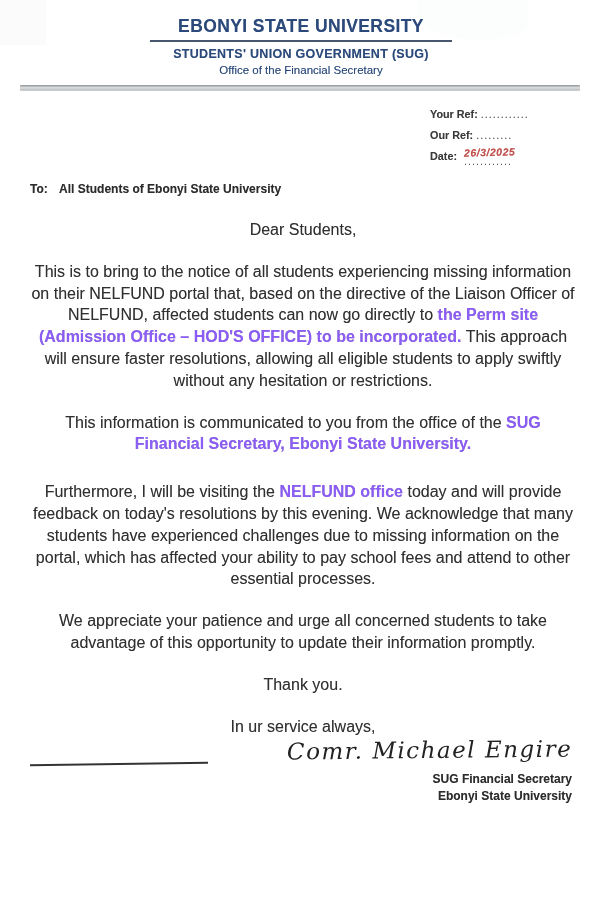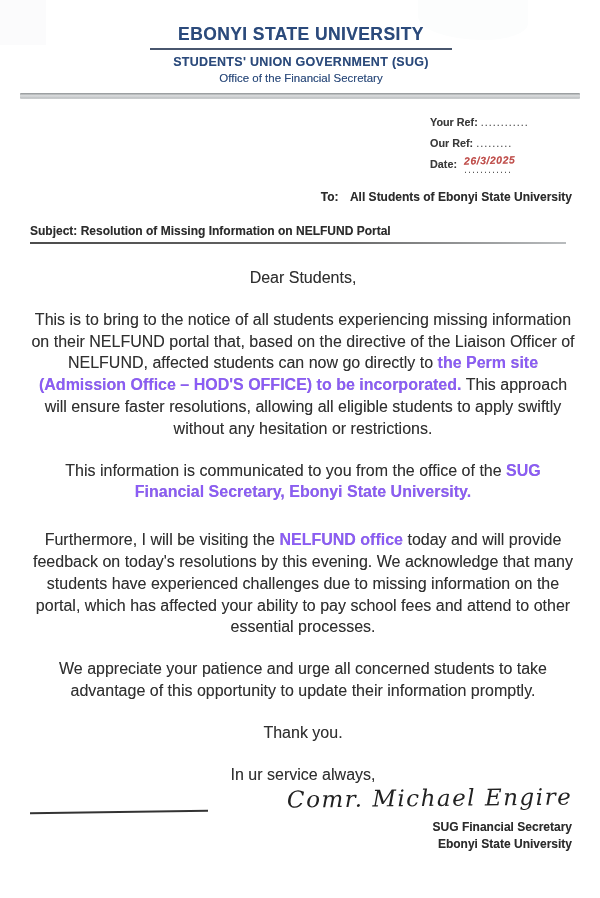--- a/index.html
+++ b/index.html
@@ -13,21 +13,21 @@
   }
   .scan-artifact-tl {
     position: absolute; top: 0; left: 0;
     width: 46px; height: 45px; background: #fbfbfc;
   }
   .scan-artifact-tr {
     position: absolute; top: 0; right: 72px;
     width: 110px; height: 40px; background: #fcfdfd;
     border-radius: 0 0 40% 60%;
   }
-  .letter { padding: 24px 28px 0 30px; position: relative; }
+  .letter { padding: 16px 28px 0 30px; position: relative; }
 
   
   .letterhead { text-align: center; }
   .uni-title {
     font-size: 17.5px; font-weight: bold; color: #2b4a7b;
     letter-spacing: 0.4px;
     text-shadow: 0 0 0.6px rgba(43,74,123,0.5);
   }
   .uni-title-rule {
     width: 302px; height: 2px; background: #48566e;
@@ -67,21 +67,20 @@
     font-size: 10.5px; letter-spacing: 0.5px; line-height: 12px;
     transform: rotate(-1.5deg);
     text-shadow: 0 0 0.6px rgba(192,80,77,0.6);
   }
   .date-dots { display: block; line-height: 8px; margin-top: -1px; }
 
   
   .to-line {
     margin-top: 15px; font-size: 12px; font-weight: bold; color: #2c2c2c;
     text-shadow: 0 0 0.5px rgba(0,0,0,0.35);
-    text-align: right;
   }
   .to-line .to-value { margin-left: 8px; }
   .subject-wrap { margin-top: 20px; }
   .subject-line {
     font-size: 12px; font-weight: bold; color: #2c2c2c;
     text-shadow: 0 0 0.5px rgba(0,0,0,0.35);
   }
   .subject-rule {
     height: 2px; width: 536px; margin-top: 4px;
     background: linear-gradient(90deg, #4c4c4c 0%, #6b6b6b 60%, #b9bcbe 100%);
@@ -154,24 +153,20 @@
         <span class="ref-dots date-dots">............</span>
       </span>
     </div>
   </div>
 
   <div class="to-line">
     <span>To:</span>
     <span class="to-value">All Students of Ebonyi State University</span>
   </div>
 
-  <div class="subject-wrap">
-    <div class="subject-line">Subject: Resolution of Missing Information on NELFUND Portal</div>
-    <div class="subject-rule"></div>
-  </div>
 
   <div class="body-text">
     <p class="salutation">Dear Students,</p>
     <p class="p1"><span>This is to bring to the notice of all students experiencing missing information on their NELFUND portal that, based on the directive of the Liaison Officer of NELFUND, affected students can now go directly to </span><b>the Perm site (Admission Office – HOD'S OFFICE) to be incorporated.</b><span> This approach will ensure faster resolutions, allowing all eligible students to apply swiftly without any hesitation or restrictions.</span></p>
     <p class="p2"><span>This information is communicated to you from the office of the </span><b>SUG Financial Secretary, Ebonyi State University.</b></p>
     <p class="p3"><span>Furthermore, I will be visiting the </span><b>NELFUND office</b><span> today and will provide feedback on today's resolutions by this evening. We acknowledge that many students have experienced challenges due to missing information on the portal, which has affected your ability to pay school fees and attend to other essential processes.</span></p>
     <p class="p4">We appreciate your patience and urge all concerned students to take advantage of this opportunity to update their information promptly.</p>
     <p>Thank you.</p>
     <p>In ur service always,</p>
   </div>

